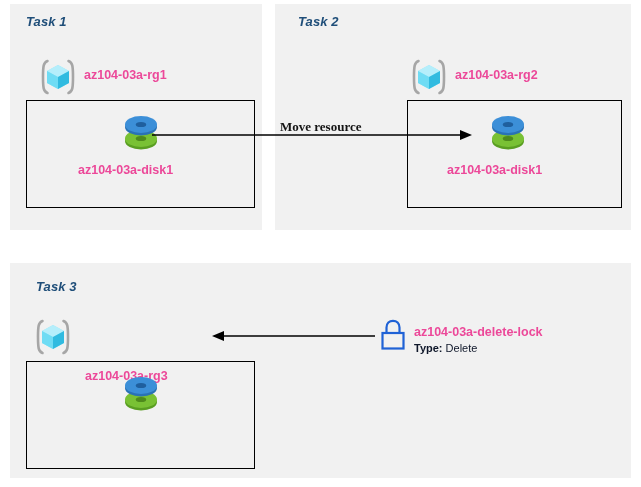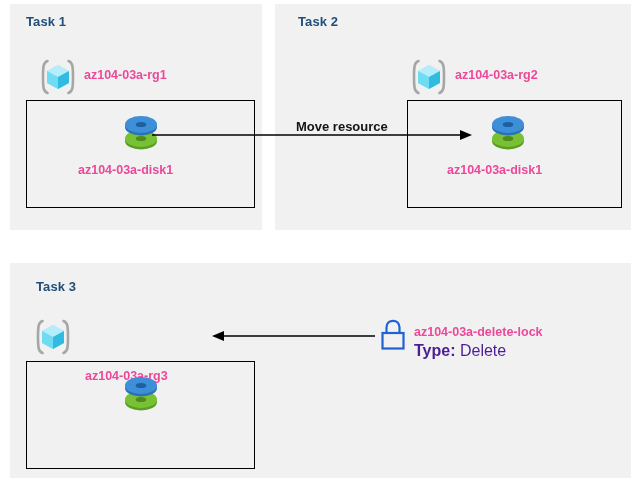--- a/index.html
+++ b/index.html
@@ -25,41 +25,42 @@
     background: #f1f1f1;
     box-sizing: border-box;
   }
   .panel-title {
     position: absolute;
     font-size: 13px;
     font-weight: bold;
     color: #1f4e79;
     letter-spacing: 0.1px;
     white-space: nowrap;
+    font-style: italic;
   }
   .inner-box {
     position: absolute;
     border: 1.4px solid #000000;
     background: transparent;
     box-sizing: border-box;
   }
   .node {
     position: absolute;
   }
   .node-label {
     position: absolute;
     font-size: 12.5px;
     font-weight: bold;
     color: #ec4899;
     white-space: nowrap;
   }
   .meta-label {
     position: absolute;
-    font-size: 16px;
-    color: #4c1d95;
+    font-size: 11px;
+    color: #0f172a;
     white-space: nowrap;
   }
   .meta-label b {
     font-weight: bold;
   }
   .arrow-label {
     position: absolute;
     font-size: 13px;
     font-weight: bold;
     color: #141414;
@@ -133,21 +134,21 @@
       <ellipse cx="18" cy="11.5" rx="16" ry="8.5" fill="#3c8fd8"></ellipse>
       <ellipse cx="18" cy="11.5" rx="5.2" ry="2.6" fill="#1f5f9e"></ellipse>
     </svg>
   </span>
   <div class="node-label" style="left:447px; top:163px;">az104-03a-disk1</div>
 
   <svg class="node" style="left:152px; top:124px;" width="325" height="22" viewBox="0 0 325 22">
     <line x1="0" y1="11" x2="310" y2="11" stroke="#000000" stroke-width="1.6"></line>
     <polygon points="320,11 308,6 308,16" fill="#000000"></polygon>
   </svg>
-  <div class="arrow-label" style="left:296px; top:119px;">Move resource</div>
+  <div class="arrow-label" style="left:280px; top:119px;font-family:Liberation Serif, serif;">Move resource</div>
 
   <div class="panel" style="left:10px; top:263px; width:621px; height:215px;"></div>
 
   <div class="panel-title" style="left:36px; top:279px;">Task 3</div>
 
   <span class="icon-rg" style="left:33px; top:317px;">
     <svg width="40" height="40" viewBox="0 0 40 40">
       <path d="M9.5 4 C5.5 5.5 5 9 5 20 C5 31 5.5 34.5 9.5 36" fill="none" stroke="#a6a6a6" stroke-width="2.6" stroke-linecap="round"></path>
       <path d="M30.5 4 C34.5 5.5 35 9 35 20 C35 31 34.5 34.5 30.5 36" fill="none" stroke="#a6a6a6" stroke-width="2.6" stroke-linecap="round"></path>
       <polygon points="20,8 31,14 31,26 20,32 9,26 9,14" fill="#9ae7f7"></polygon>

